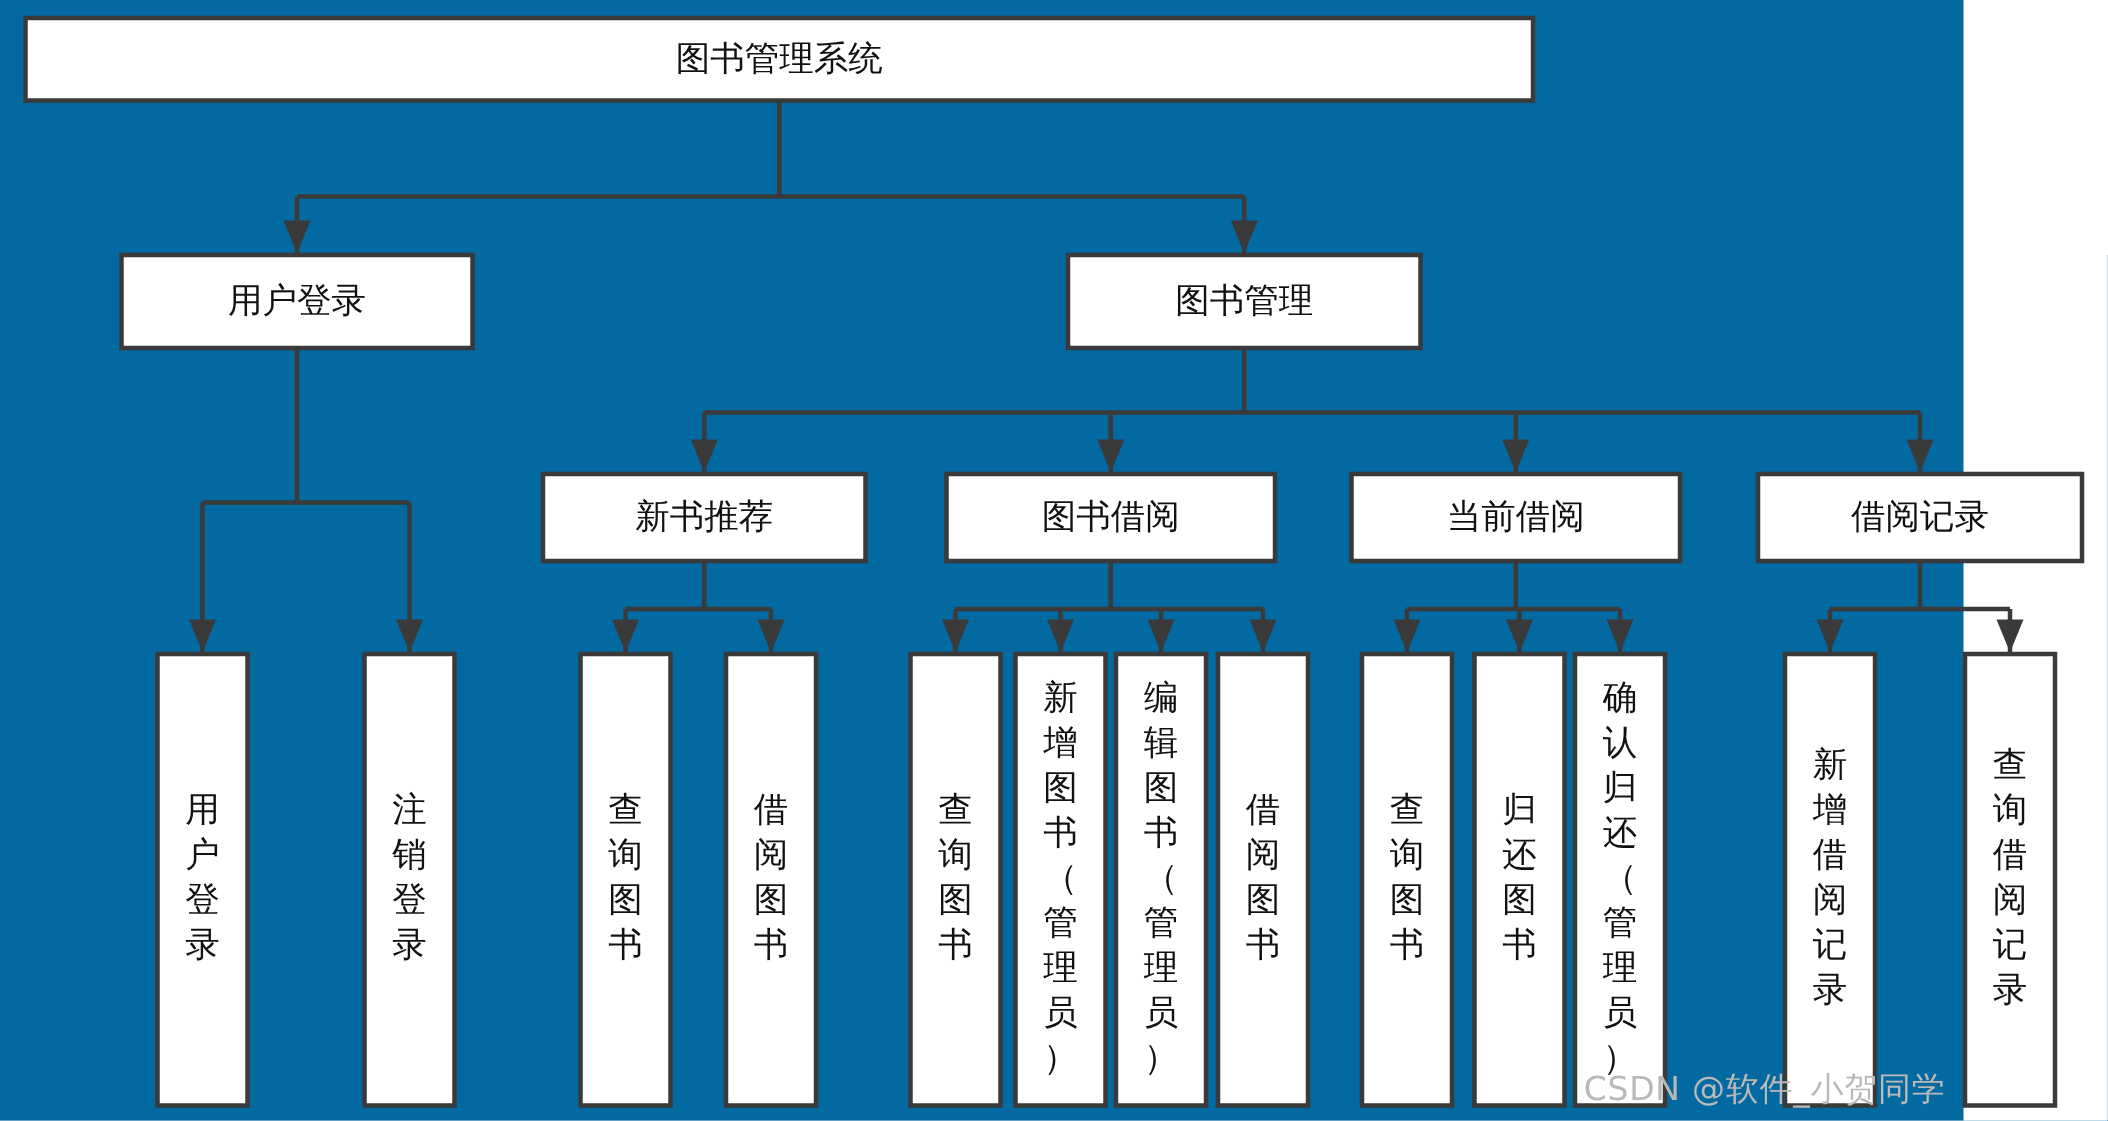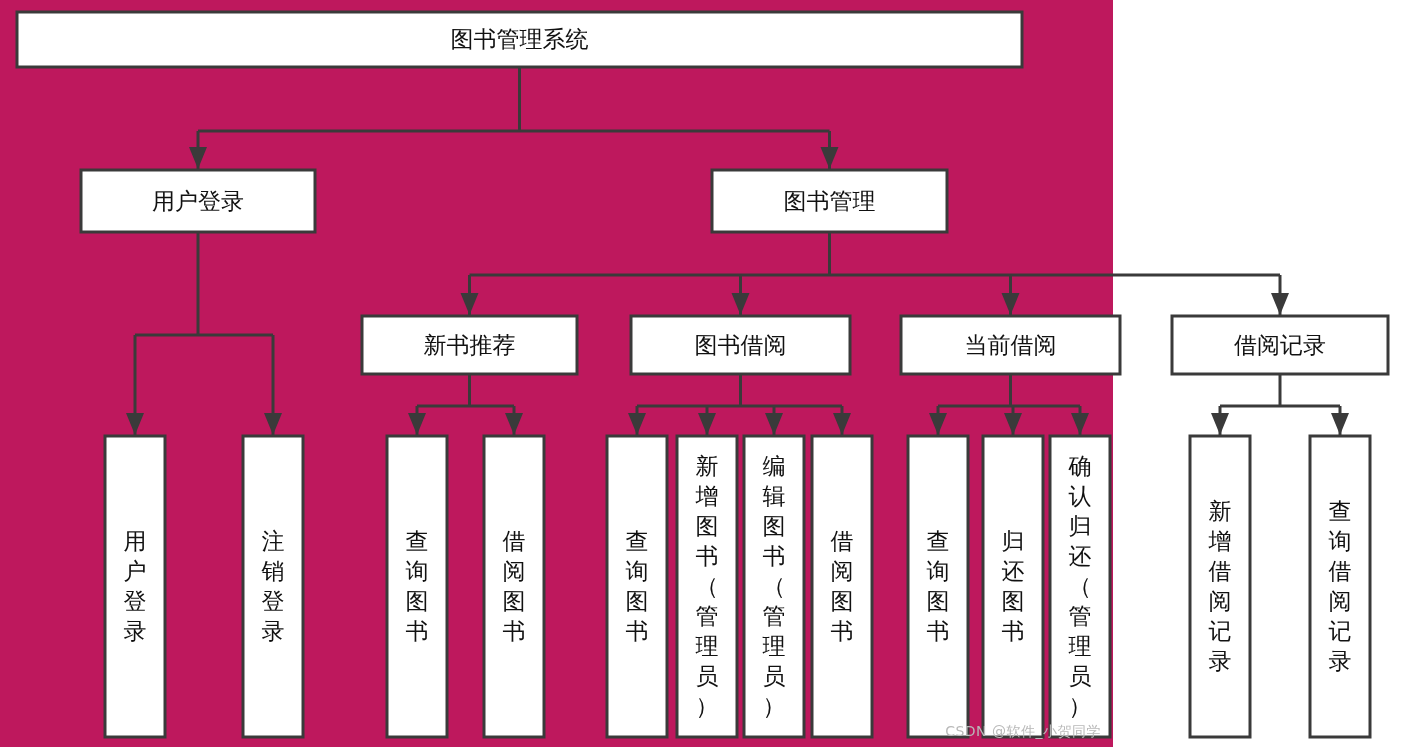--- a/index.html
+++ b/index.html
@@ -2,42 +2,42 @@
 <html><head>
 <meta charset="utf-8">
 <title>图书管理系统 功能结构图</title>
 <style>
   html,body{margin:0;padding:0;background:#ffffff;}
   body{
     width:1405px;height:747px;overflow:hidden;
     font-family:"DejaVu Sans","Liberation Sans",sans-serif;
     color:#111111;
   }
-  #diagram-root{position:relative;width:1113px;height:747px;background:#be185d;}
+  #diagram-root{position:relative;width:1309px;height:747px;background:#0369a1;}
   svg#tree-svg{position:absolute;left:0;top:0;width:1405px;height:747px;display:block;}
   .node-box{
     fill:#ffffff;stroke:#3a3a3a;stroke-width:3;
   }
   .node-label{
     font-family:"DejaVu Sans","Liberation Sans",sans-serif;
     fill:#111111;
     text-anchor:middle;
     dominant-baseline:middle;
   }
   .node-label.h{font-size:23px;}
   .node-label.v{font-size:23px;}
   .connector{
     stroke:#3a3a3a;stroke-width:3;fill:none;stroke-linecap:butt;
   }
   .arrow-head{fill:#3a3a3a;stroke:none;}
   .watermark{
     position:absolute;
     right:12px;bottom:6px;
     font-family:"DejaVu Sans","Liberation Sans",sans-serif;
-    font-size:14px;
+    font-size:22px;
     color:#b9b9b9;
     letter-spacing:0.5px;
     white-space:nowrap;
     pointer-events:none;
   }
 </style>
 </head>
 <body>
 
 <div id="diagram-root">

